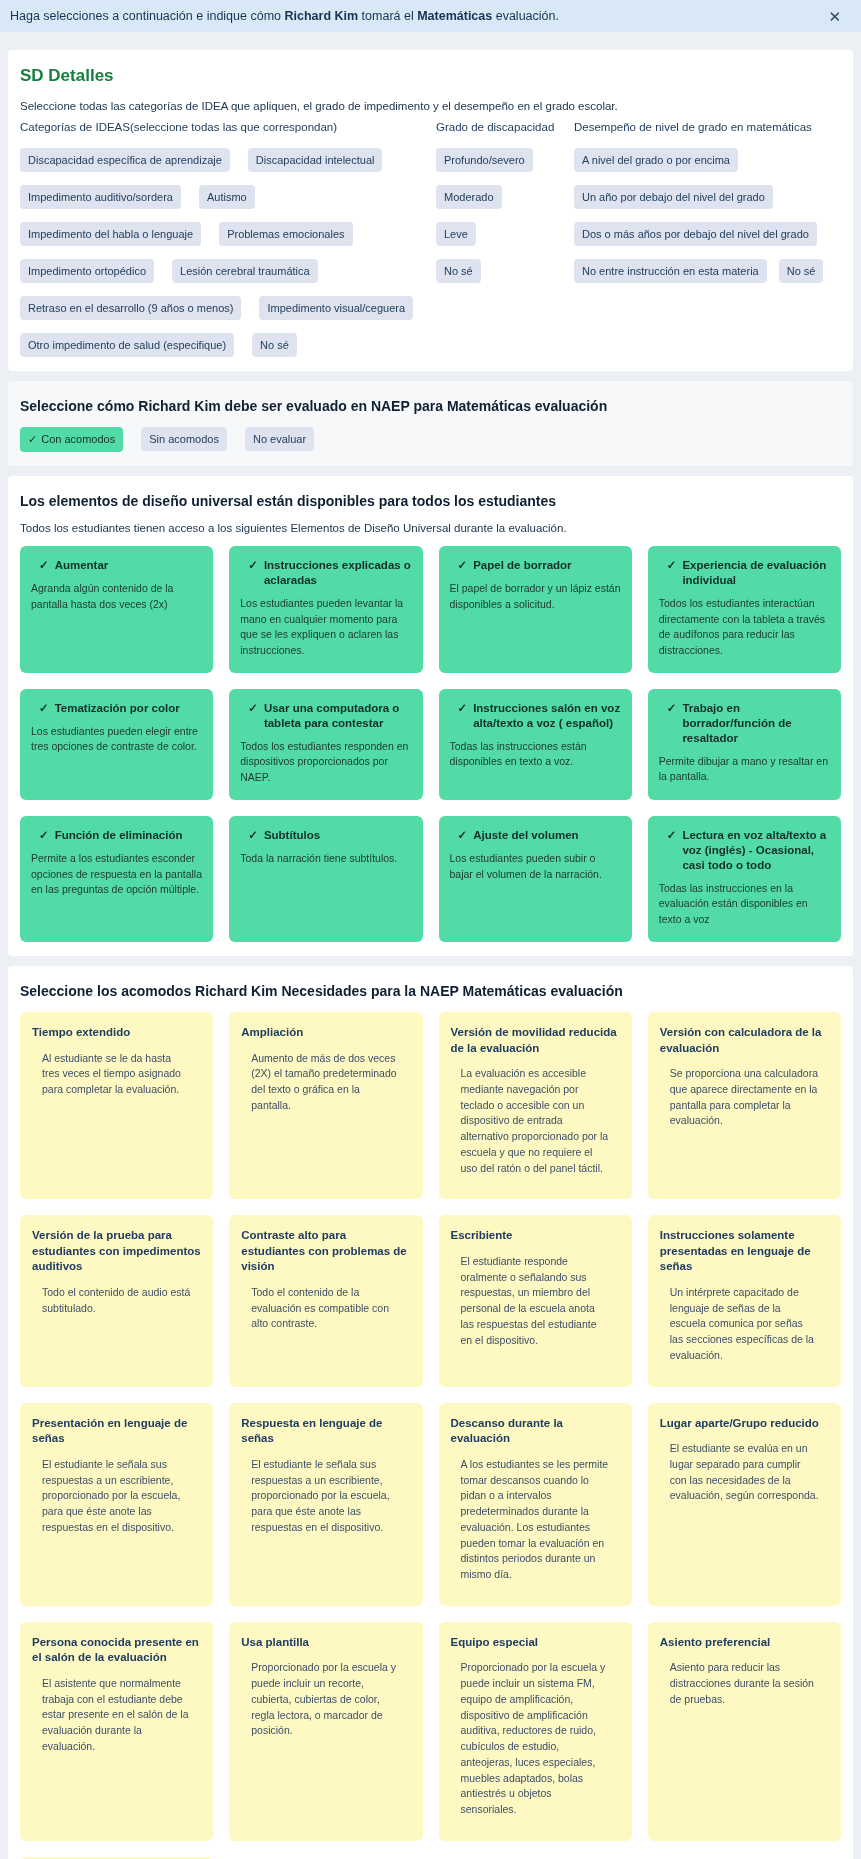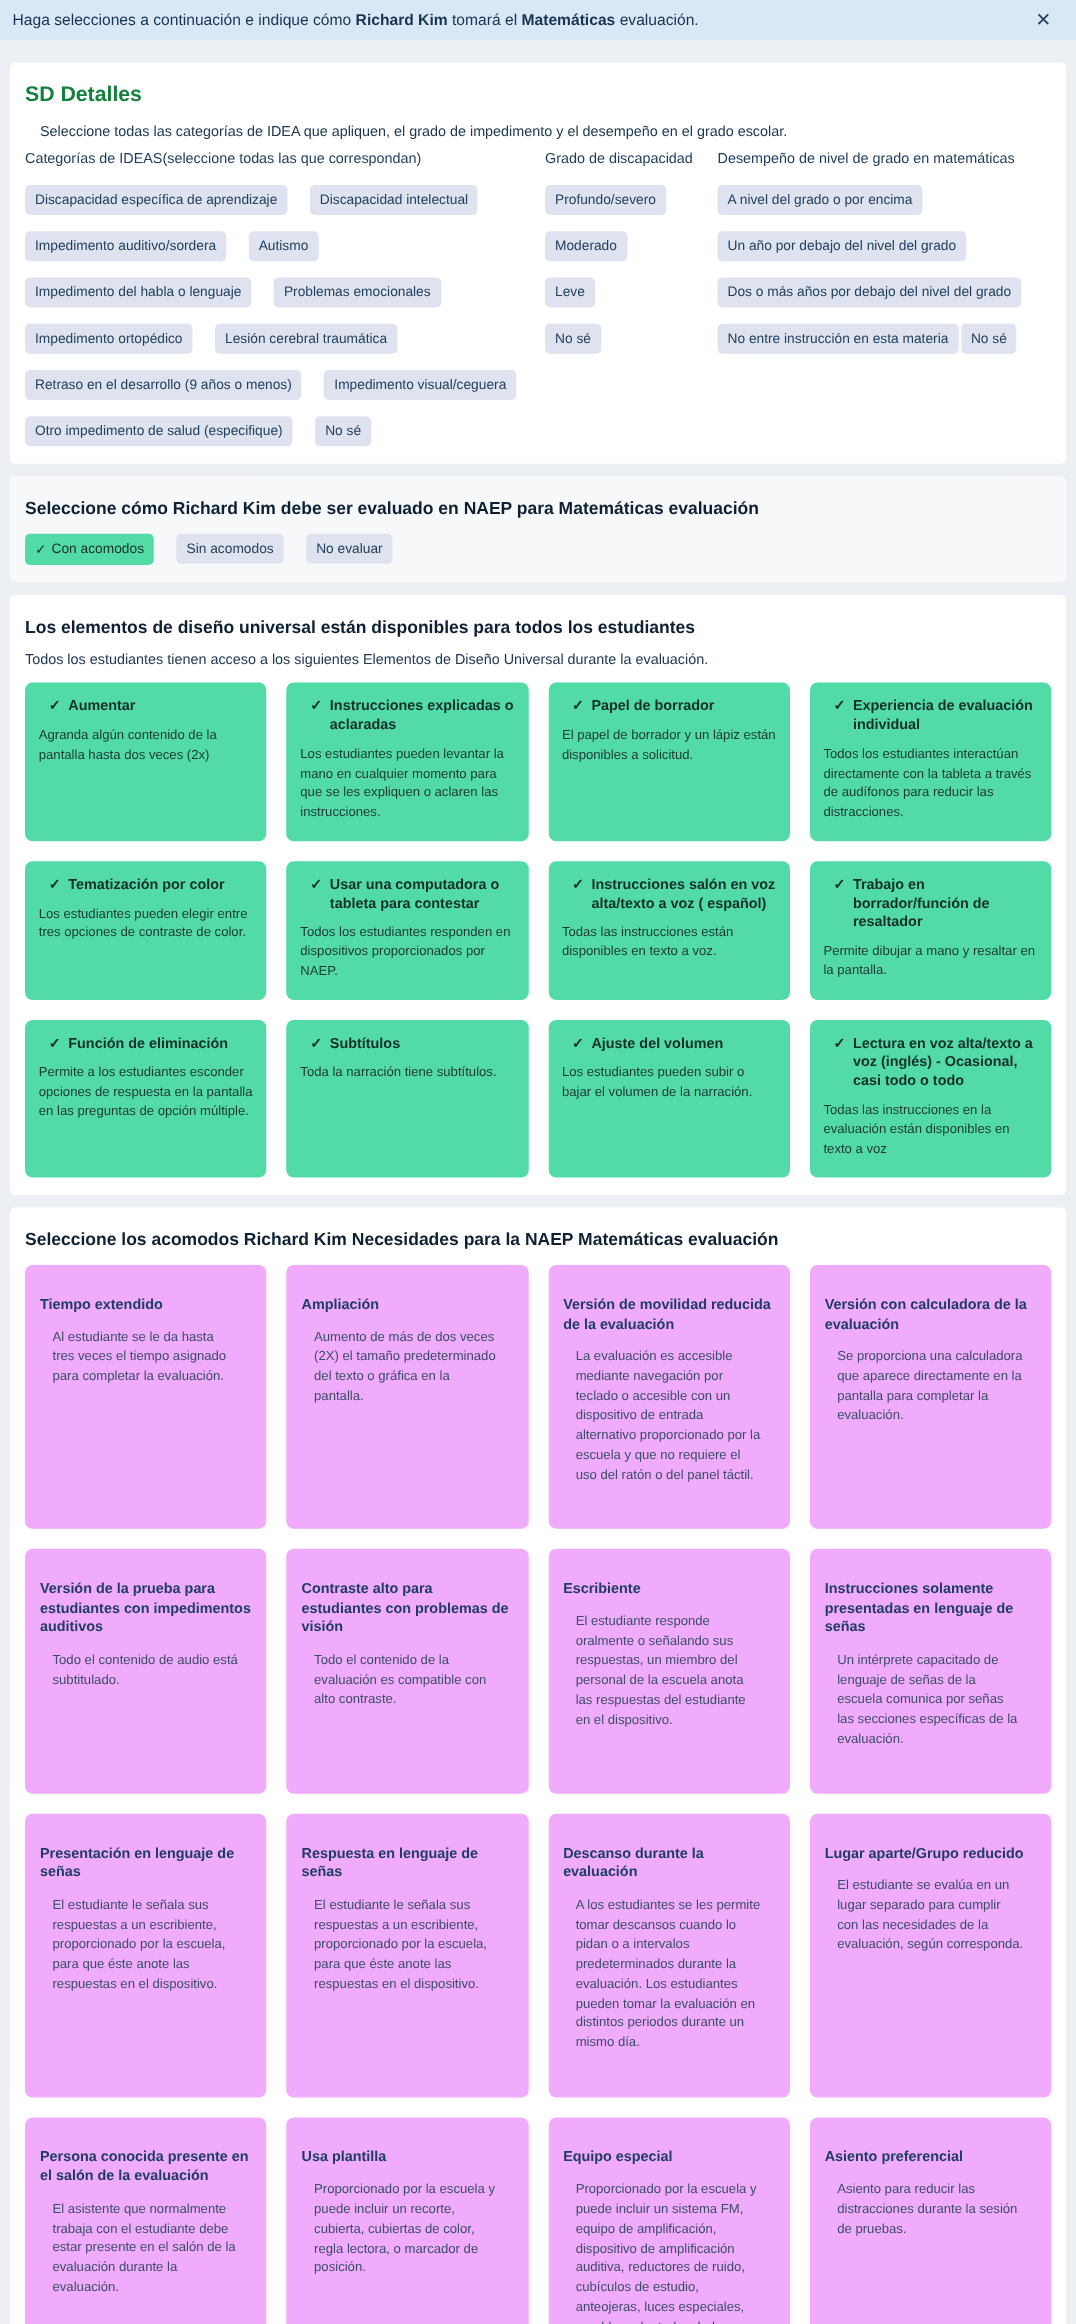--- a/index.html
+++ b/index.html
@@ -34,25 +34,25 @@
   
   .page{padding:18px 8px 0;}
   .card{
     background:#ffffff;
     border-radius:4px;
     padding:14px 12px;
     margin-bottom:10px;
   }
   .card.tinted{background:#f7f8fa;}
   .sd-title{font-size:17px;font-weight:700;color:#15803d;margin:2px 0 14px;}
-  .instr{font-size:11.5px;color:#203850;margin:0 12px 8px;}
+  .instr{font-size:11.5px;color:#203850;margin:0 0 8px;}
   .cols{display:grid;grid-template-columns:402px 124px 1fr;column-gap:14px;}
   .col-label{font-size:11.5px;color:#1d3a5a;margin:0 0 12px;line-height:1.35;}
   .chips{display:flex;flex-wrap:wrap;gap:13px 18px;align-items:flex-start;}
-  .chips.tight{gap:13px 2px;}
+  .chips.tight{gap:13px 12px;}
   .chips.vert{flex-direction:column;}
   .chip{
     background:#dee3ef;
     color:#24405f;
     font-size:11px;
     padding:6px 8px;
     border-radius:4px;
     cursor:pointer;
     white-space:nowrap;
     display:inline-flex;
@@ -76,23 +76,23 @@
   .gcard-h{
     display:flex;gap:6px;
     font-size:11.5px;font-weight:600;color:#132f2a;
     line-height:1.3;margin:0 0 8px;padding-left:8px;
   }
   .gcard-h .ic{flex:0 0 auto;}
   .gcard-d{font-size:10.5px;color:#1b3832;line-height:1.5;margin:0;}
   
   .agrid{display:grid;grid-template-columns:repeat(4,1fr);gap:16px;}
   .acard{
-    background:#f0abfc;
+    background:#fef9c3;
     border-radius:6px;
-    padding:25px 12px;
+    padding:13px 12px;
     box-sizing:border-box;
     min-height:128px;
     cursor:pointer;
   }
   .acard-h{font-size:11.5px;font-weight:600;color:#1f3d61;line-height:1.35;margin:0 0 8px;}
   .acard-d{font-size:10.5px;color:#3c4e66;line-height:1.5;margin:10px;}
 </style>
 </head>
 <body>
 

